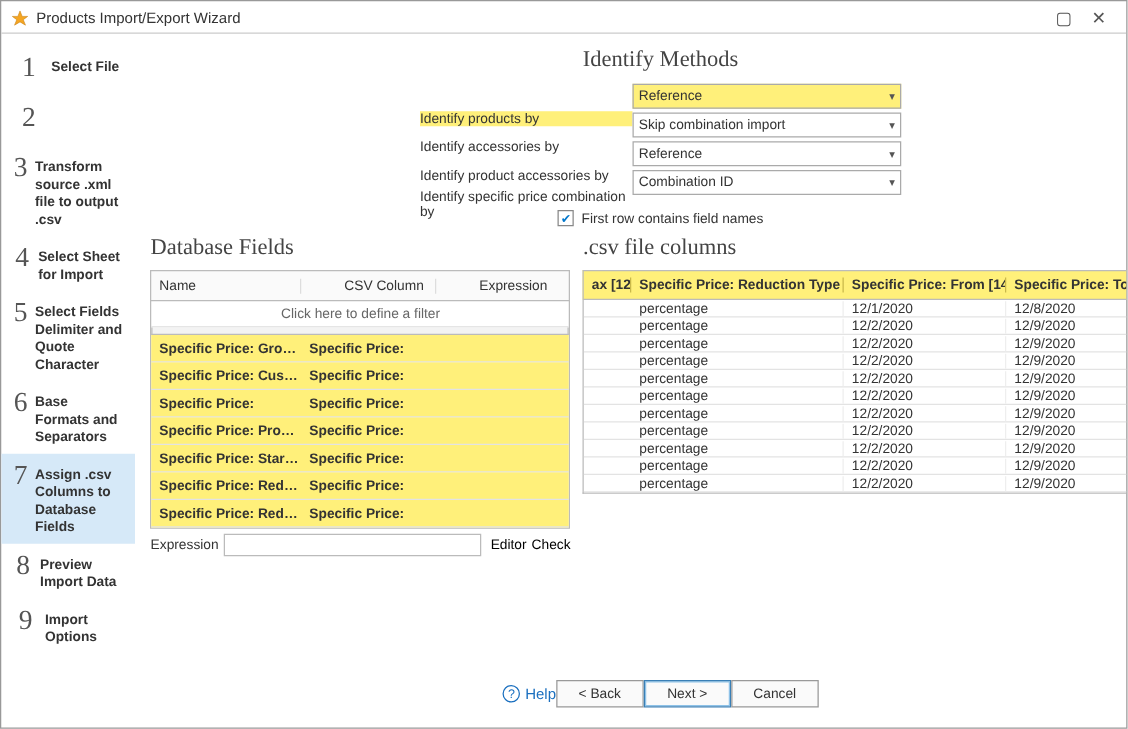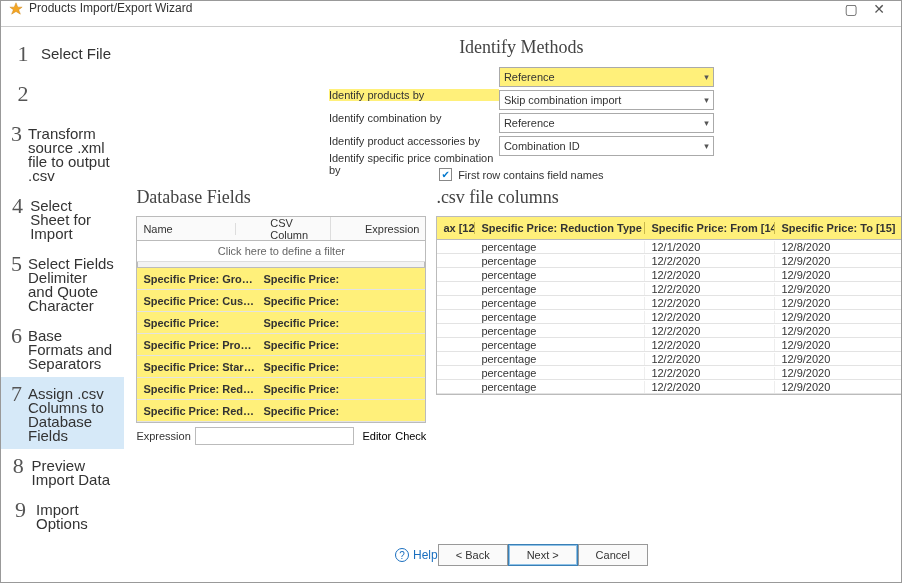--- a/index.html
+++ b/index.html
@@ -1,38 +1,38 @@
 <!DOCTYPE html>
 <html><head>
 <meta charset="utf-8">
 <style>
   * { box-sizing: border-box; margin: 0; padding: 0; }
   body { font-family: "Segoe UI", Tahoma, sans-serif; font-size: 12px; color: #333; background: #fff; width: 902px; height: 583px; overflow: hidden; border: 1px solid #999; }
-  .titlebar { height: 26px; border-bottom: 1px solid #ccc; display: flex; padding: 0 8px; font-size: 12px; }
+  .titlebar { height: 26px; border-bottom: 1px solid #ccc; display: flex; align-items: center; padding: 0 8px; font-size: 12px; }
   .titlebar .icon { width: 14px; height: 14px; margin-right: 6px; display:inline-flex; }
   .titlebar .spacer { flex: 1; }
   .titlebar .winbtn { width: 28px; text-align: center; font-size: 14px; color: #555; cursor: default; }
   .content { display: flex; height: calc(100% - 26px); }
   .sidebar { width: 190px; border-right: 0; padding-top: 10px; }
   .step { display: flex; align-items: flex-start; padding: 6px 10px; min-height: 40px; cursor: default; }
   .step.active { background: #d6e9f8; }
   .step .num { font-size: 22px; font-weight: 300; color: #555; width: 24px; text-align: center; line-height: 22px; margin-right: 6px; font-family: "Segoe UI Light","Segoe UI"; }
-  .step .label { font-size: 15px; color: #333; padding-top: 4px; line-height: 14px; }
+  .step .label { font-size: 11px; color: #333; padding-top: 4px; line-height: 14px; font-weight: bold; }
   .main { flex: 1; padding: 10px 12px 10px 12px; display: flex; flex-direction: column; align-items: center; }
   h2.section { font-size: 18px; font-weight: 400; color: #444; margin-bottom: 8px; font-family: "Segoe UI Light","Segoe UI"; }
   .formrow { display: flex; align-items: center; height: 22px; margin-bottom: 1px; }
   .formrow .lbl { width: 170px; font-size: 11px; margin-top: 36px; }
   .formrow.hl .lbl, .formrow.hl .select { background: #fff07a; }
   .select { width: 215px; border: 1px solid #aaa; height: 20px; display: flex; align-items: center; padding: 0 4px; font-size: 11px; position: relative; background:#fff; }
   .select .arrow { position:absolute; right:4px; color:#555; font-size:9px; }
   .checkbox-row { display:flex; align-items:center; margin: 10px 0 6px; font-size:11px; }
   .checkbox-row .cb { width:13px;height:13px;border:1px solid #888;margin-right:6px;display:flex;align-items:center;justify-content:center;color:#07c;font-size:10px;background:#fff;}
   .two-col { display:flex; flex:1; gap:10px; min-height:0; }
   .colL, .colR { display:flex; flex-direction:column; min-width:0; }
-  .colL { width: 290px; }
+  .colL { width: 336px; }
   .colR { flex:1; }
   .gridhead { display:flex; border:1px solid #bbb; border-bottom:none; font-size:11px; background:#fafafa; height:24px; align-items:center;gap:28px; }
   .gridhead .hc { padding:0 6px; border-right:1px solid #ddd; }
   .gridbox { border:1px solid #bbb; flex:0 0 auto; }
   .filterbar { text-align:center; font-size:11px; color:#666; padding:4px 0; border-bottom:1px solid #ddd; }
   .dbrow { display:flex; height:22px; align-items:center; border-bottom:1px solid #e3e3e3; font-size:11px; }
   .dbrow.hl { background:#fff07a; font-weight:600; }
   .dbrow .c1 { width:120px; padding-left:6px; overflow:hidden; white-space:nowrap; text-overflow:ellipsis;}
   .dbrow .c2 { flex:1; padding-left:6px; overflow:hidden; white-space:nowrap;}
   .exprbar { display:flex; align-items:center; margin-top:4px; font-size:11px;}
@@ -109,21 +109,21 @@
     </div>
 
   <div class="main">
     <h2 class="section">Identify Methods</h2>
     <div id="identify-rows">
         <div class="formrow hl">
           <div class="lbl">Identify products by</div>
           <div class="select">Reference<span class="arrow">▾</span></div>
         </div>
         <div class="formrow">
-          <div class="lbl">Identify combination by</div>
+          <div class="lbl">Identify accessories by</div>
           <div class="select">Skip combination import<span class="arrow">▾</span></div>
         </div>
         <div class="formrow">
           <div class="lbl">Identify product accessories by</div>
           <div class="select">Reference<span class="arrow">▾</span></div>
         </div>
         <div class="formrow">
           <div class="lbl">Identify specific price combination by</div>
           <div class="select">Combination ID<span class="arrow">▾</span></div>
         </div>

